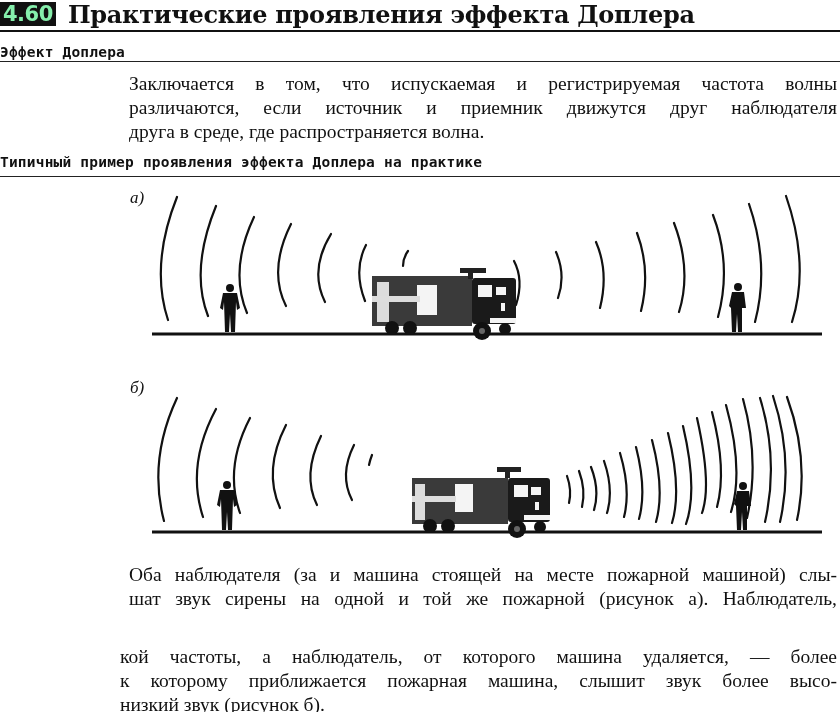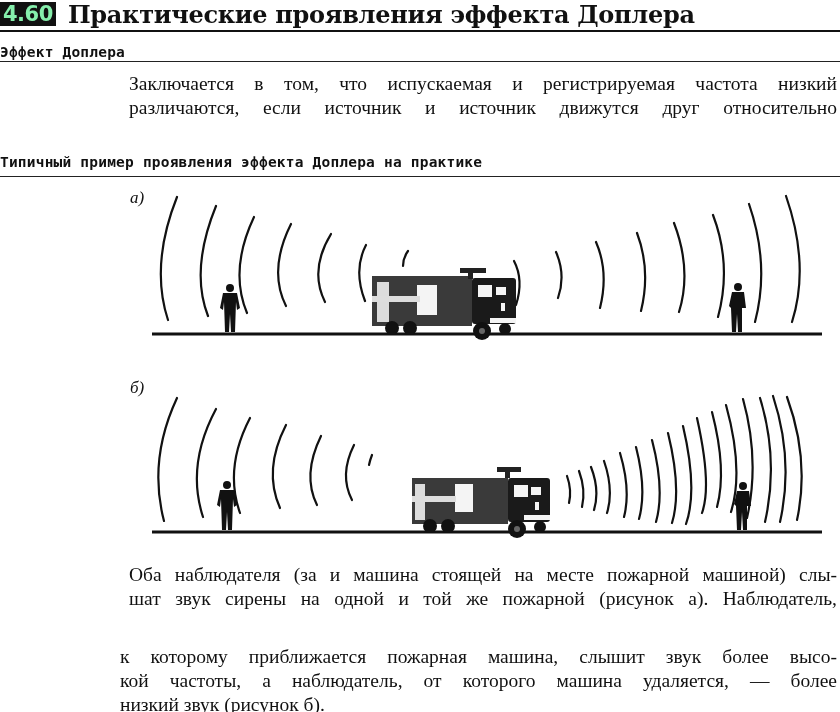--- a/index.html
+++ b/index.html
@@ -20,22 +20,23 @@
 <body>
 
 <div class="abs num-badge">4.60</div>
 <div class="abs title">Практические проявления эффекта Доплера</div>
 <div class="abs rule-thick" style="top:30px;"></div>
 
 <div class="abs subhead" style="top:22px;margin-top:20px;">Эффект Доплера</div>
 <div class="abs rule-thin" style="top:61px;"></div>
 
 <div class="abs para" style="left:129px; top:72px; width:708px;">
-  <span class="line">Заключается в том, что испускаемая и регистрируемая частота низкий</span>
-  <span class="line">различаются, если источник и источник движутся друг относительно</span>
+  <span class="line">Заключается в том, что испускаемая и регистрируемая частота волны</span>
+  <span class="line">различаются, если источник и приемник движутся друг наблюдателя</span>
+  <span class="line last">друга в среде, где распространяется волна.</span>
 </div>
 
 <div class="abs subhead" style="top:152px;text-align:right;">Типичный пример проявления эффекта Доплера на практике</div>
 <div class="abs rule-thin" style="top:176px;"></div>
 
 <div class="abs fig-label" style="left:130px; top:188px;">а)</div>
 <svg style="left:0; top:0;" width="840" height="712" viewBox="0 0 840 712">
 
   <line x1="152" y1="334" x2="822" y2="334" stroke="#111" stroke-width="3"></line>
 
@@ -145,16 +146,16 @@
     <circle cx="540" cy="527" r="6" fill="#111"></circle>
   </g>
 </svg>
 
 <div class="abs para" style="left:129px; top:563px; width:708px;">
   <span class="line">Оба наблюдателя (за и машина стоящей на месте пожарной машиной) слы-</span>
   <span class="line">шат звук сирены на одной и той же пожарной (рисунок а). Наблюдатель,</span>
 </div>
 
 <div class="abs para" style="left:120px; top:645px; width:717px;">
+  <span class="line">кой частоты, а наблюдатель, от которого машина удаляется, — более</span>
   <span class="line">к которому приближается пожарная машина, слышит звук более высо-</span>
-  <span class="line">кой частоты, а наблюдатель, от которого машина удаляется, — более</span>
   <span class="line last">низкий звук (рисунок б).</span>
 </div>
 
 </body></html>

